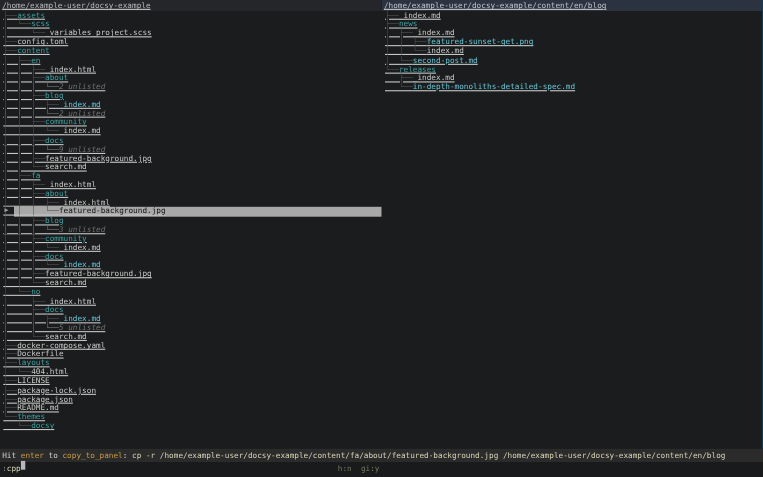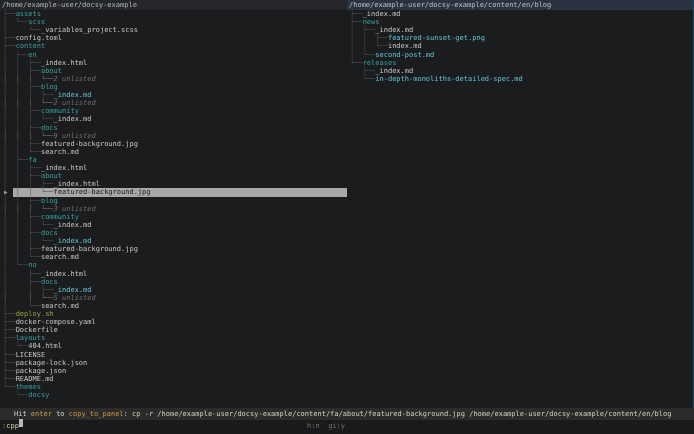--- a/index.html
+++ b/index.html
@@ -3,21 +3,21 @@
 <meta charset="utf-8">
 <style>
   html,body{margin:0;padding:0;background:#000;}
   .screen{
     position:relative;width:694px;height:434px;overflow:hidden;
     background:#1b1c1e;
     font-family:"DejaVu Sans Mono","Liberation Mono",monospace;
     font-size:7px;color:#c7c7c5;cursor:default;
   }
   .panels{display:flex;width:694px;height:408px;}
-  .panel{width:347px;height:408px;overflow:hidden;}
+  .panel{width:347px;height:408px;overflow:hidden;text-decoration:underline;}
   .panel.right{border-right:1px solid #0c4a6e;box-sizing:border-box;}
   .panel-title{
     height:10px;line-height:10px;padding-left:2px;
     white-space:pre;color:#b6b9bc;
   }
   .panel-title.left{background:#242629;}
   .panel-title.right{background:#2b3340;color:#bcc2c9;}
   .tree{padding-left:3px;}
   .row{position:relative;height:8.12px;line-height:8.12px;white-space:pre;}
   .branch{color:#4b4d50;}
@@ -30,21 +30,21 @@
     background:linear-gradient(to right,#1b1c1e 0,#1b1c1e 10px,#a8a8a8 10px);
   }
   .row.selected .branch{color:#5a5a5a;}
   .row.selected .name{color:#141414;}
   .sel-marker{
     position:absolute;left:1px;top:0;font-size:6px;line-height:8px;
     color:#9b9b9b;font-style:normal;
   }
   .status-bar{
     height:12px;line-height:12px;background:#2b2b2b;
-    padding-left:14px;white-space:pre;overflow:hidden;
+    padding-left:2px;white-space:pre;overflow:hidden;
   }
   .seg-plain{color:#cfcfcf;}
   .seg-key{color:#c89b3d;}
   .seg-cmd{color:#d6d3b5;}
   .input-row{display:flex;height:14px;line-height:13px;background:#191a1c;}
   .input-left{width:347px;display:flex;padding-left:2px;white-space:pre;}
   .input-right{flex:1;}
   .prompt{color:#8a8a8a;}
   .input-value{color:#d6d6ac;}
   .cursor{
@@ -91,21 +91,20 @@
           <div class="row"><span class="branch">│  │  ├──</span><span class="name dir">docs</span></div>
           <div class="row"><span class="branch">│  │  │  └──</span><span class="name special">_index.md</span></div>
           <div class="row"><span class="branch">│  │  ├──</span><span class="name file">featured-background.jpg</span></div>
           <div class="row"><span class="branch">│  │  └──</span><span class="name file">search.md</span></div>
           <div class="row"><span class="branch">│  └──</span><span class="name dir">no</span></div>
           <div class="row"><span class="branch">│     ├──</span><span class="name file">_index.html</span></div>
           <div class="row"><span class="branch">│     ├──</span><span class="name dir">docs</span></div>
           <div class="row"><span class="branch">│     │  ├──</span><span class="name special">_index.md</span></div>
           <div class="row"><span class="branch unlisted">│     │  └──</span><span class="name unlisted">5 unlisted</span></div>
           <div class="row"><span class="branch">│     └──</span><span class="name file">search.md</span></div>
-          <div class="row"><span class="branch">├──</span><span class="name exec">deploy.sh</span></div>
           <div class="row"><span class="branch">├──</span><span class="name file">docker-compose.yaml</span></div>
           <div class="row"><span class="branch">├──</span><span class="name file">Dockerfile</span></div>
           <div class="row"><span class="branch">├──</span><span class="name dir">layouts</span></div>
           <div class="row"><span class="branch">│  └──</span><span class="name file">404.html</span></div>
           <div class="row"><span class="branch">├──</span><span class="name file">LICENSE</span></div>
           <div class="row"><span class="branch">├──</span><span class="name file">package-lock.json</span></div>
           <div class="row"><span class="branch">├──</span><span class="name file">package.json</span></div>
           <div class="row"><span class="branch">├──</span><span class="name file">README.md</span></div>
           <div class="row"><span class="branch">└──</span><span class="name dir">themes</span></div>
           <div class="row"><span class="branch">   └──</span><span class="name dir">docsy</span></div>

